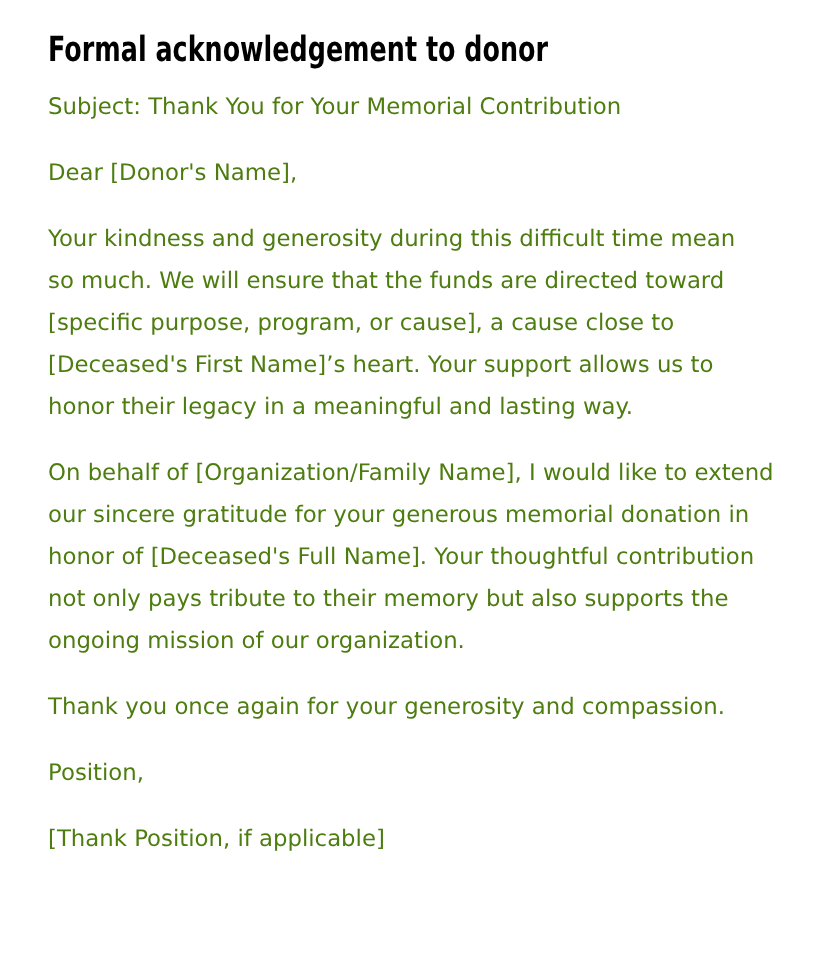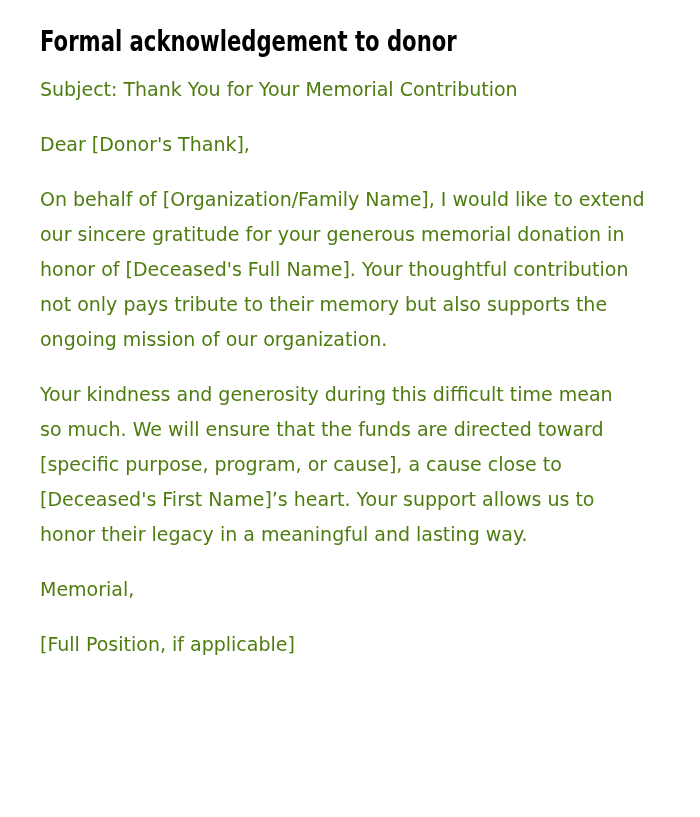--- a/index.html
+++ b/index.html
@@ -44,32 +44,33 @@
   }
 </style>
 </head>
 <body>
 
 <div class="page">
   <h1 class="doc-title"><span class="condense">Formal acknowledgement to donor</span></h1>
 
   <p class="para">Subject: Thank You for Your Memorial Contribution</p>
 
-  <p class="para">Dear [Donor's Thank],</p>
+  <p class="para">Dear [Donor's Name],</p>
+
+  <p class="para">Your kindness and generosity during this difficult time mean
+so much. We will ensure that the funds are directed toward
+[specific purpose, program, or cause], a cause close to
+[Deceased's First Name]’s heart. Your support allows us to
+honor their legacy in a meaningful and lasting way.</p>
 
   <p class="para">On behalf of [Organization/Family Name], I would like to extend
 our sincere gratitude for your generous memorial donation in
 honor of [Deceased's Full Name]. Your thoughtful contribution
 not only pays tribute to their memory but also supports the
 ongoing mission of our organization.</p>
 
-  <p class="para">Your kindness and generosity during this difficult time mean
-so much. We will ensure that the funds are directed toward
-[specific purpose, program, or cause], a cause close to
-[Deceased's First Name]’s heart. Your support allows us to
-honor their legacy in a meaningful and lasting way.</p>
+  <p class="para">Thank you once again for your generosity and compassion.</p>
+
+  <p class="para">Position,</p>
 
 
-  <p class="para">Memorial,</p>
-
-
-  <p class="para">[Full Position, if applicable]</p>
+  <p class="para">[Thank Position, if applicable]</p>
 </div>
 
 </body></html>

